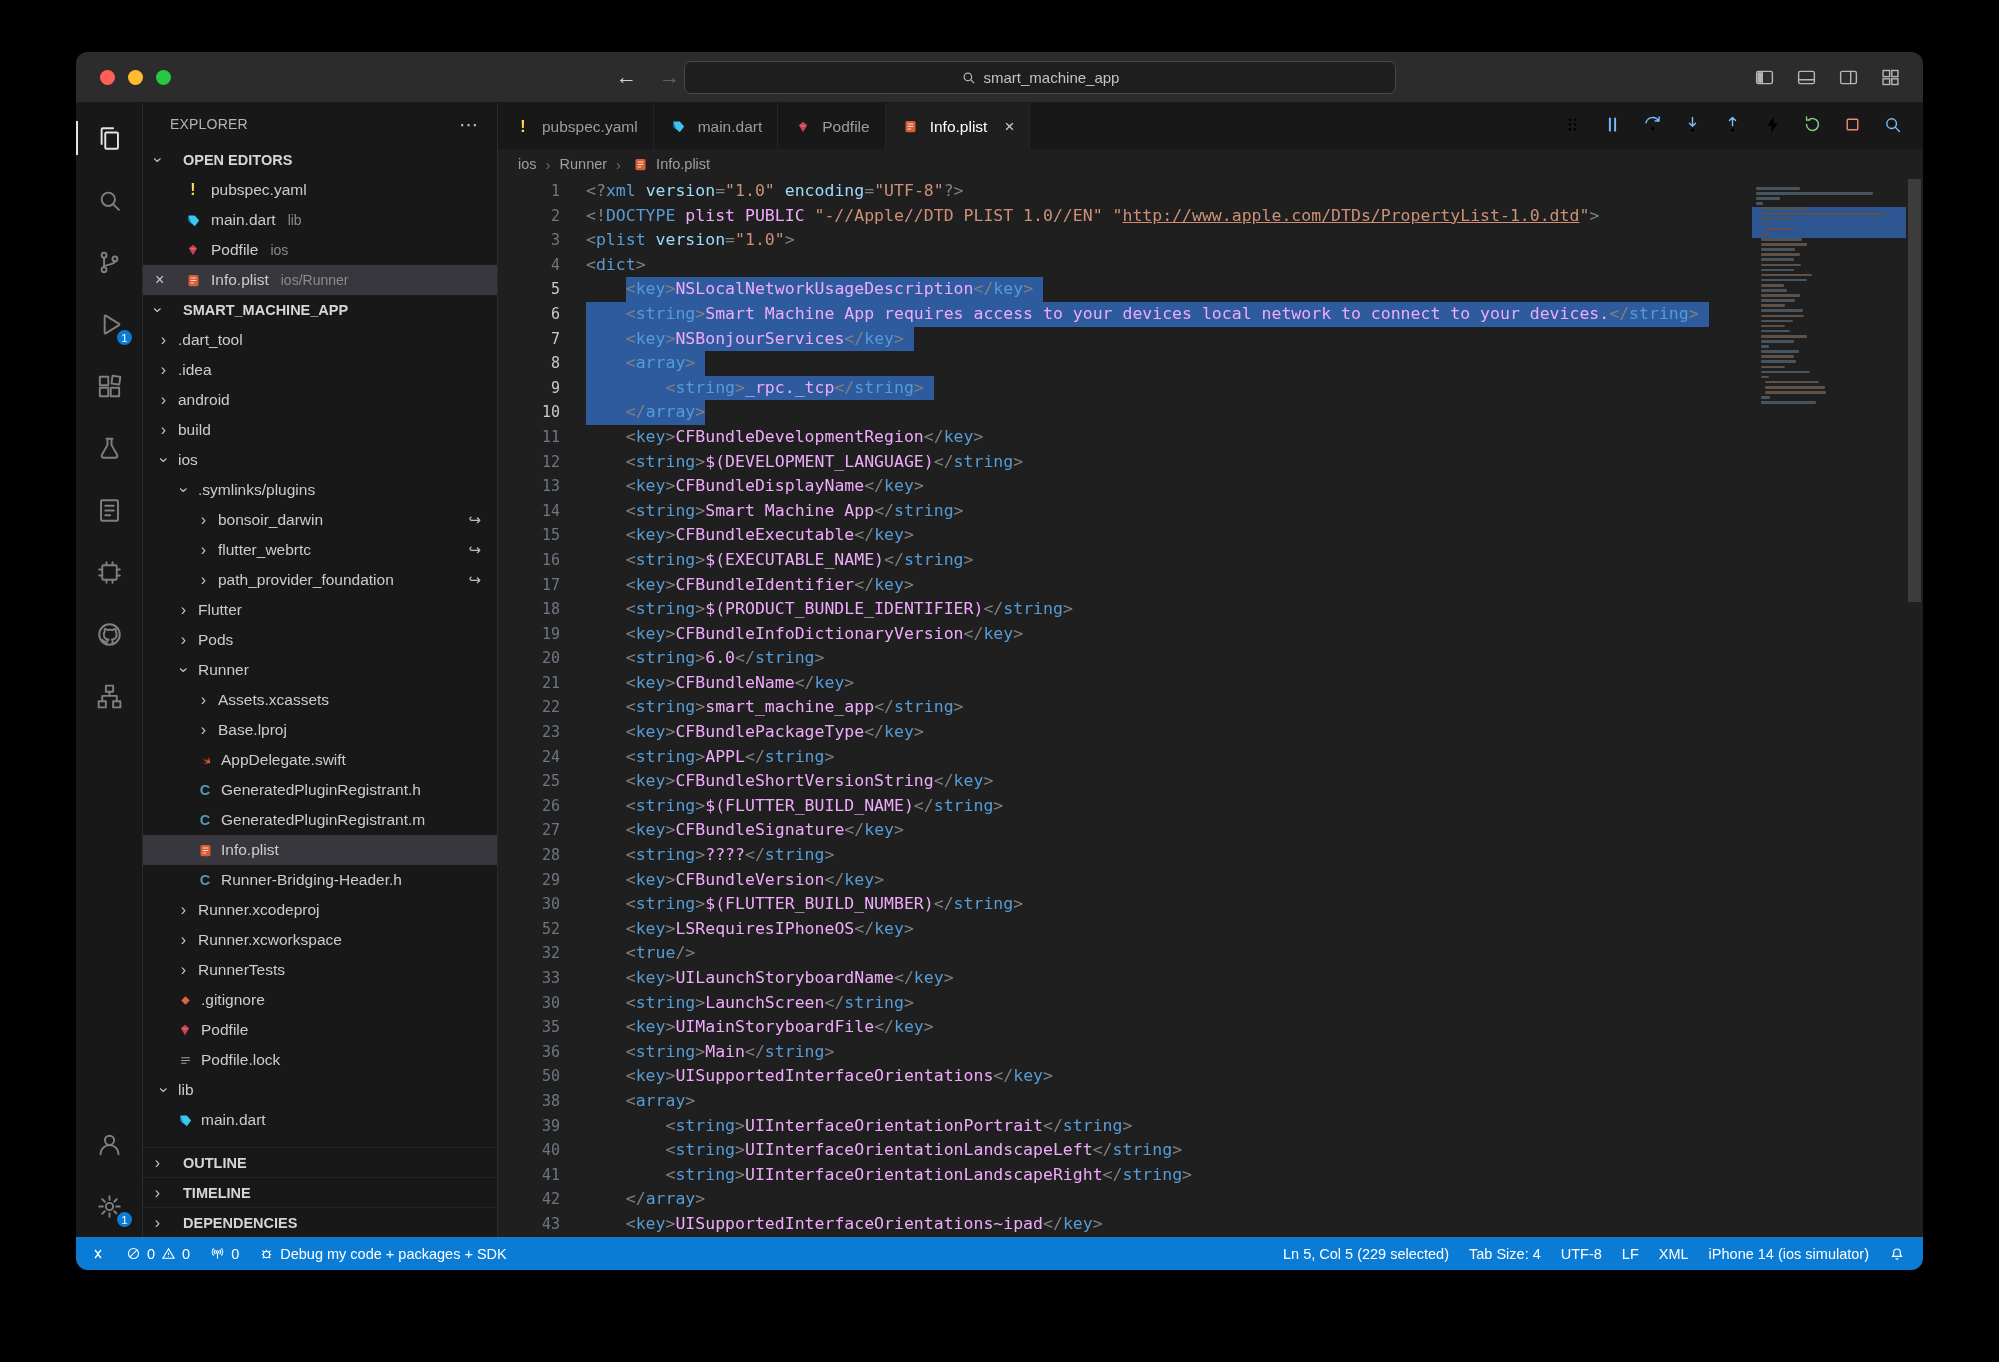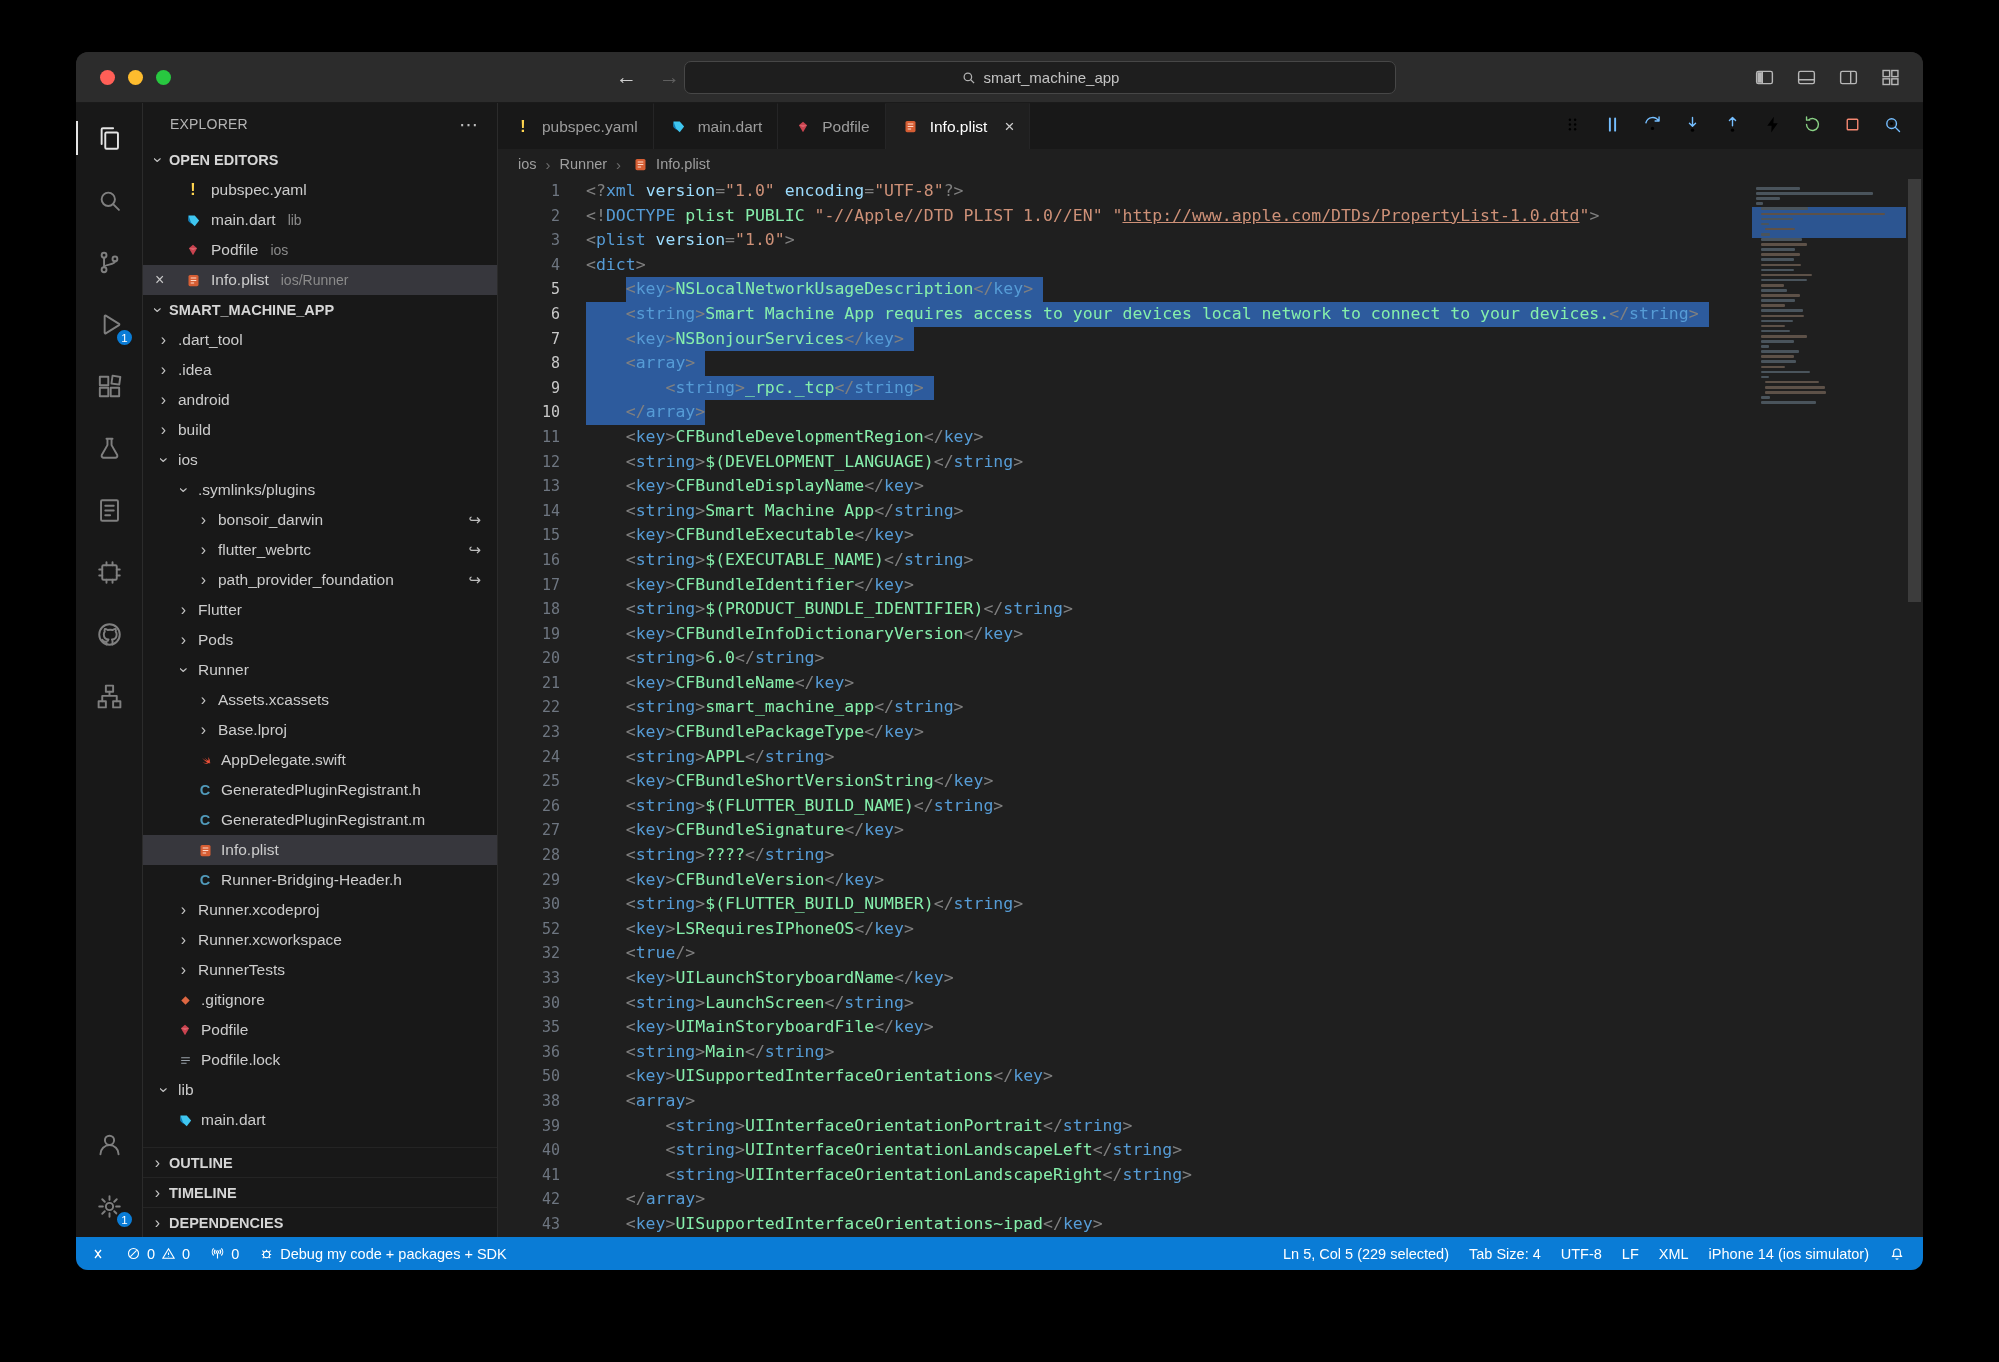--- a/index.html
+++ b/index.html
@@ -20,21 +20,21 @@
   .activitybar{width:66px;background:#181818;border-right:1px solid #2b2b2b;display:flex;flex-direction:column;align-items:center;padding-top:4px;flex:none;}
   .ab-item{width:66px;height:62px;display:flex;align-items:center;justify-content:center;color:#7f7f7f;position:relative;background:none;border:none;}
   .ab-item.active{color:#e4e4e4;}
   .ab-item.active::before{content:"";position:absolute;left:0;top:14px;bottom:14px;width:2px;background:#e4e4e4;}
   .ab-item .badge{position:absolute;right:8px;bottom:8px;background:#0a7cd6;color:#fff;border-radius:10px;min-width:19px;height:19px;font-size:11.5px;display:flex;align-items:center;justify-content:center;border:2px solid #181818;box-sizing:border-box;padding:0 3px;}
   .ab-spacer{margin-top:auto;}
   
   .sidebar{width:354px;background:#181818;border-right:1px solid #2b2b2b;flex:none;display:flex;flex-direction:column;color:#cccccc;font-size:15.5px;min-height:0;}
   .sb-title{height:42px;flex:none;display:flex;align-items:center;padding:0 18px 0 27px;font-size:14px;color:#b4b4b4;letter-spacing:.2px;}
   .sb-title .more{margin-left:auto;font-size:19px;color:#bdbdbd;letter-spacing:1px;}
-  .section-header{height:30px;flex:none;display:flex;align-items:center;font-weight:bold;font-size:14.5px;color:#d6d6d6;padding-left:6px;gap:3px;background:none;border:none;width:100%;text-align:left;}
+  .section-header{height:30px;flex:none;display:flex;align-items:center;font-weight:bold;font-size:14.5px;color:#d6d6d6;padding-left:6px;gap:17px;background:none;border:none;width:100%;text-align:left;}
   .section-header.bordered{border-top:1px solid #242424;}
   .chev{display:inline-block;width:17px;text-align:center;font-size:16px;color:#c3c3c3;font-weight:normal;flex:none;}
   .chev.down{transform:rotate(90deg);}
   .oe-row{height:30px;display:flex;align-items:center;padding-left:40px;gap:8px;position:relative;}
   .oe-row.active{background:#37373d;}
   .oe-close{position:absolute;left:12px;color:#c8c8c8;font-size:16px;}
   .oe-detail{color:#8b8b8b;font-size:14px;margin-left:4px;white-space:nowrap;}
   .tree{flex:none;}
   .tree-row{height:30px;display:flex;align-items:center;gap:6px;}
   .tree-row.selected{background:#37373d;}
@@ -53,21 +53,21 @@
   .dbg-toolbar .icon svg{display:block;}
   .breadcrumb{height:30px;flex:none;display:flex;align-items:center;padding-left:20px;gap:9px;color:#9f9f9f;font-size:14.5px;}
   .bc-sep{color:#6d6d6d;font-size:15px;}
   .bc-item{display:flex;align-items:center;gap:6px;}
   .code-area{flex:1;position:relative;overflow:hidden;font-family:"DejaVu Sans Mono",monospace;font-size:16.5px;line-height:24.6px;}
   .line{display:flex;height:24.6px;white-space:pre;}
   .lnum{flex:none;width:62px;text-align:right;color:#6e7681;font-size:15px;}
   .lnum.hl{color:#c9c9c9;}
   .lcode{padding-left:26px;display:flex;}
   .tk-w{color:#d4d4d4}.tk-p{color:#808080}.tk-t{color:#569cd6}.tk-a{color:#9cdcfe}.tk-v{color:#ce9178}
-  .tk-u{color:#ce9178;text-decoration:underline}.tk-x{color:#86efac}
+  .tk-u{color:#ce9178;text-decoration:underline}.tk-x{color:#f0abfc}
   .sel{background:#2d5b9d;display:inline-flex;}
   .selnl{padding-right:10px;}
   .minimap{position:absolute;top:0;right:17px;width:154px;height:100%;}
   .mm-bar{position:absolute;border-radius:1px;}
   .mm-sel{position:absolute;left:0;right:0;background:#2d5b9d;opacity:.9;}
   .scrollbar{position:absolute;top:0;right:0;width:17px;height:100%;}
   .scroll-thumb{position:absolute;top:0;left:2px;right:2px;height:40%;background:rgba(121,121,121,.32);}
   
   .statusbar{height:33px;flex:none;background:#0a7cd6;color:#fff;display:flex;align-items:center;font-size:14.5px;padding:0 8px 0 4px;}
   .sb-item{display:flex;align-items:center;gap:6px;padding:0 10px;height:100%;background:none;border:none;color:#fff;font-size:14.5px;white-space:nowrap;}

